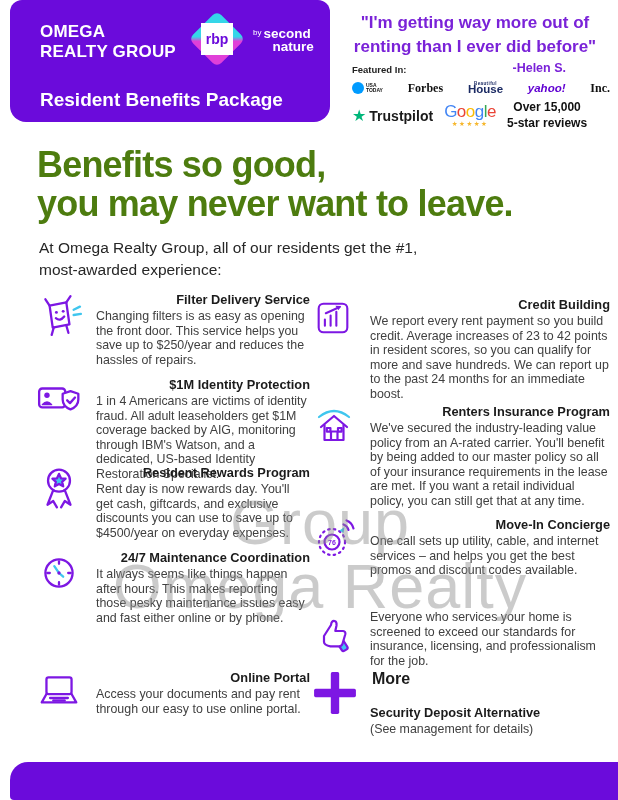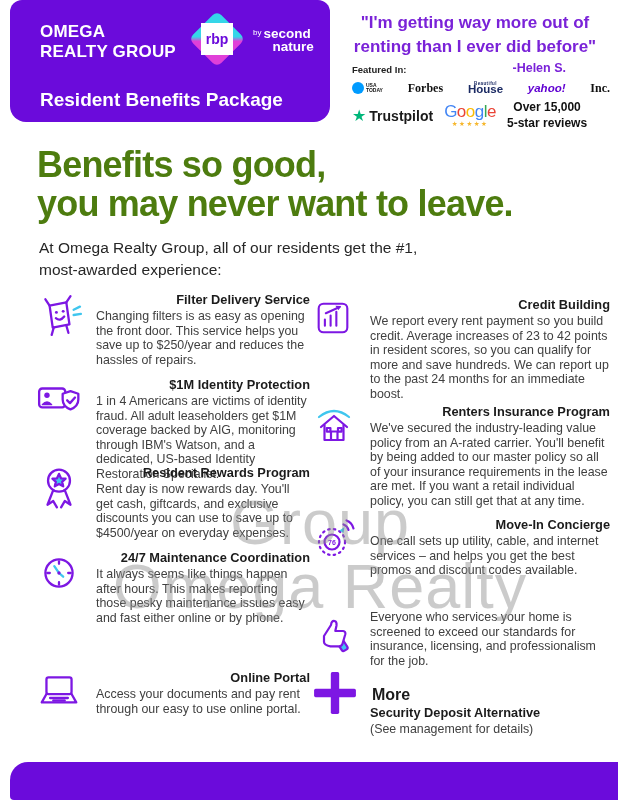--- a/index.html
+++ b/index.html
@@ -64,21 +64,21 @@
   .col-right { position:absolute; left:312px; top:292px; width:300px; z-index:2; }
   .b-item { position:absolute; display:flex; }
   .b-icon { flex:0 0 46px; margin-right:14px; }
   .b-icon svg { width:46px; height:46px; }
   .b-text { flex:1; }
   .b-title { font-size:12.8px; font-weight:700; color:#1b1b1b; margin-bottom:2px;text-align:right; }
   .b-desc { font-size:12.4px; color:#404040; line-height:1.17; }
   .col-left .b-text { max-width:214px; }
   .col-right .b-text { max-width:240px; }
 
-  .more-item { position:absolute; display:flex; align-items:center; }
+  .more-item { position:absolute; display:flex; }
   .more-item .b-icon svg { width:46px; height:46px; }
   .more-title { font-size:16px; font-weight:700; color:#1b1b1b; margin-left:14px; }
   .security-block { position:absolute; left:58px; top:413px; }
 
   
   .ic { stroke:#7d17e3; fill:none; stroke-width:2.2; stroke-linecap:round; stroke-linejoin:round; }
   .ic-cyan { stroke:#3fc6ee; }
   .fill-p { fill:#7d17e3; stroke:none; }
   .fill-c { fill:#3fc6ee; stroke:none; }
   .dial-num { font-size:7px; font-weight:700; fill:#7d17e3; font-family:"Liberation Sans",sans-serif; }

